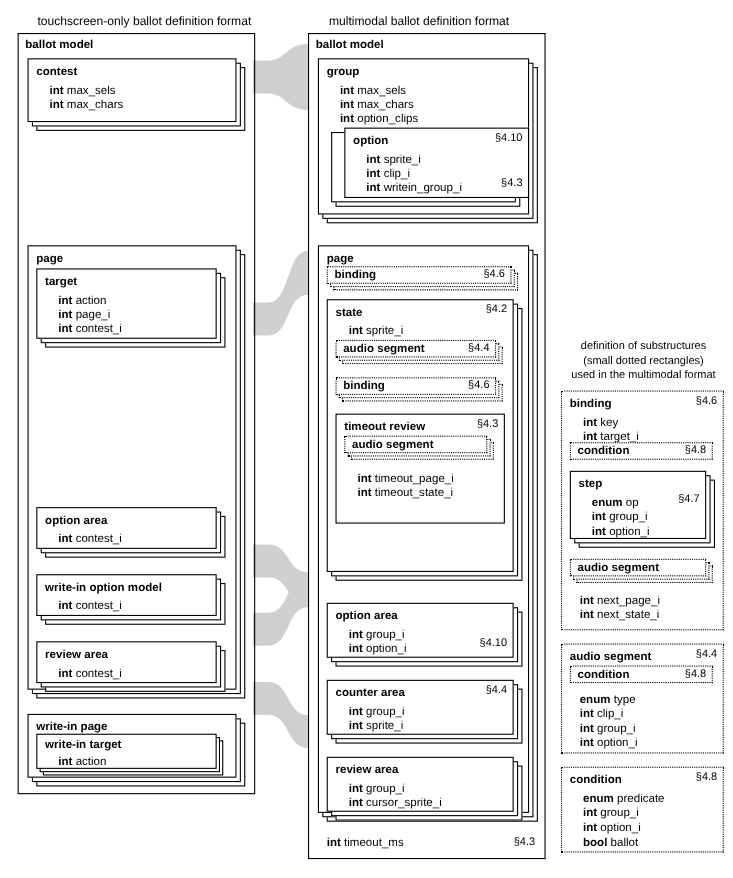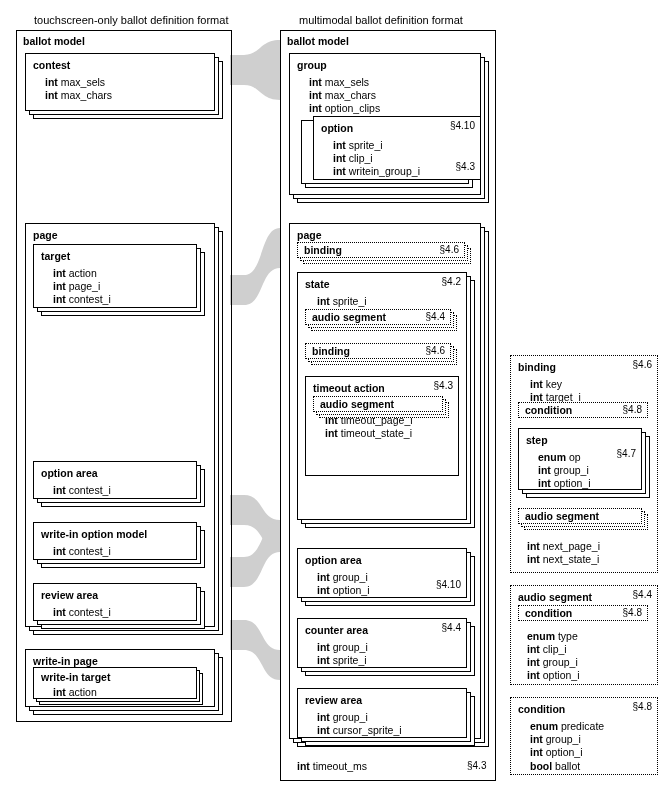--- a/index.html
+++ b/index.html
@@ -211,31 +211,31 @@
             <div class="dotted" style="position:absolute;left:3px;top:3px;width:146px;height:16px;padding:1px 6px"></div>
             <div class="dotted" style="position:absolute;left:0;top:0;width:146px;height:16px;padding:1px 6px">
               <span class="b">binding</span>
               <span class="ref" style="top:1px">§4.6</span>
             </div>
           </div>
 
           
           <div class="stack" style="left:7px;top:103px;width:154px;height:100px">
             <div class="inner" style="position:absolute;left:0;top:0;width:154px;height:100px">
-              <span class="b">timeout action</span>
+              <span class="b">timeout review</span>
               <span class="ref" style="top:3px">§4.3</span>
               
               <div class="stack" style="left:7px;top:19px;width:138px;height:22px">
                 <div class="dotted" style="position:absolute;left:6px;top:6px;width:130px;height:16px;padding:1px 6px"></div>
                 <div class="dotted" style="position:absolute;left:3px;top:3px;width:130px;height:16px;padding:1px 6px"></div>
                 <div class="dotted" style="position:absolute;left:0;top:0;width:130px;height:16px;padding:1px 6px">
                   <span class="b">audio segment</span>
                 </div>
               </div>
-              <div class="fields" style="margin-top:19px">
+              <div class="fields" style="margin-top:34px">
                 <div class="fld"><span class="kw">int</span> <span>timeout_page_i</span></div>
                 <div class="fld"><span class="kw">int</span> <span>timeout_state_i</span></div>
               </div>
             </div>
           </div>
         </div>
       </div>
 
       
       <div class="stack" style="left:7px;top:324px;width:178px;height:58px">
@@ -277,20 +277,25 @@
           </div>
         </div>
       </div>
     </div>
   </div>
 
   <div style="position:absolute;left:16px;top:729px" class="fld"><span class="kw">int</span> <span>timeout_ms</span></div>
   <span class="ref-out" style="left:186px;top:729px">§4.3</span>
 </div>
 
+<div class="sidenote" style="left:510px;top:308px;width:150px">
+  <span>definition of substructures</span><br>
+  <span>(small dotted rectangles)</span><br>
+  <span>used in the multimodal format</span>
+</div>
 
 <div class="dotted" style="position:absolute;left:510px;top:355px;width:148px;height:218px">
   <span class="b">binding</span>
   <span class="ref" style="top:3px">§4.6</span>
   <div class="fields">
     <div class="fld"><span class="kw">int</span> <span>key</span></div>
     <div class="fld"><span class="kw">int</span> <span>target_i</span></div>
   </div>
   
   <div class="dotted" style="position:absolute;left:7px;top:46px;width:130px;height:16px;padding:1px 6px">

